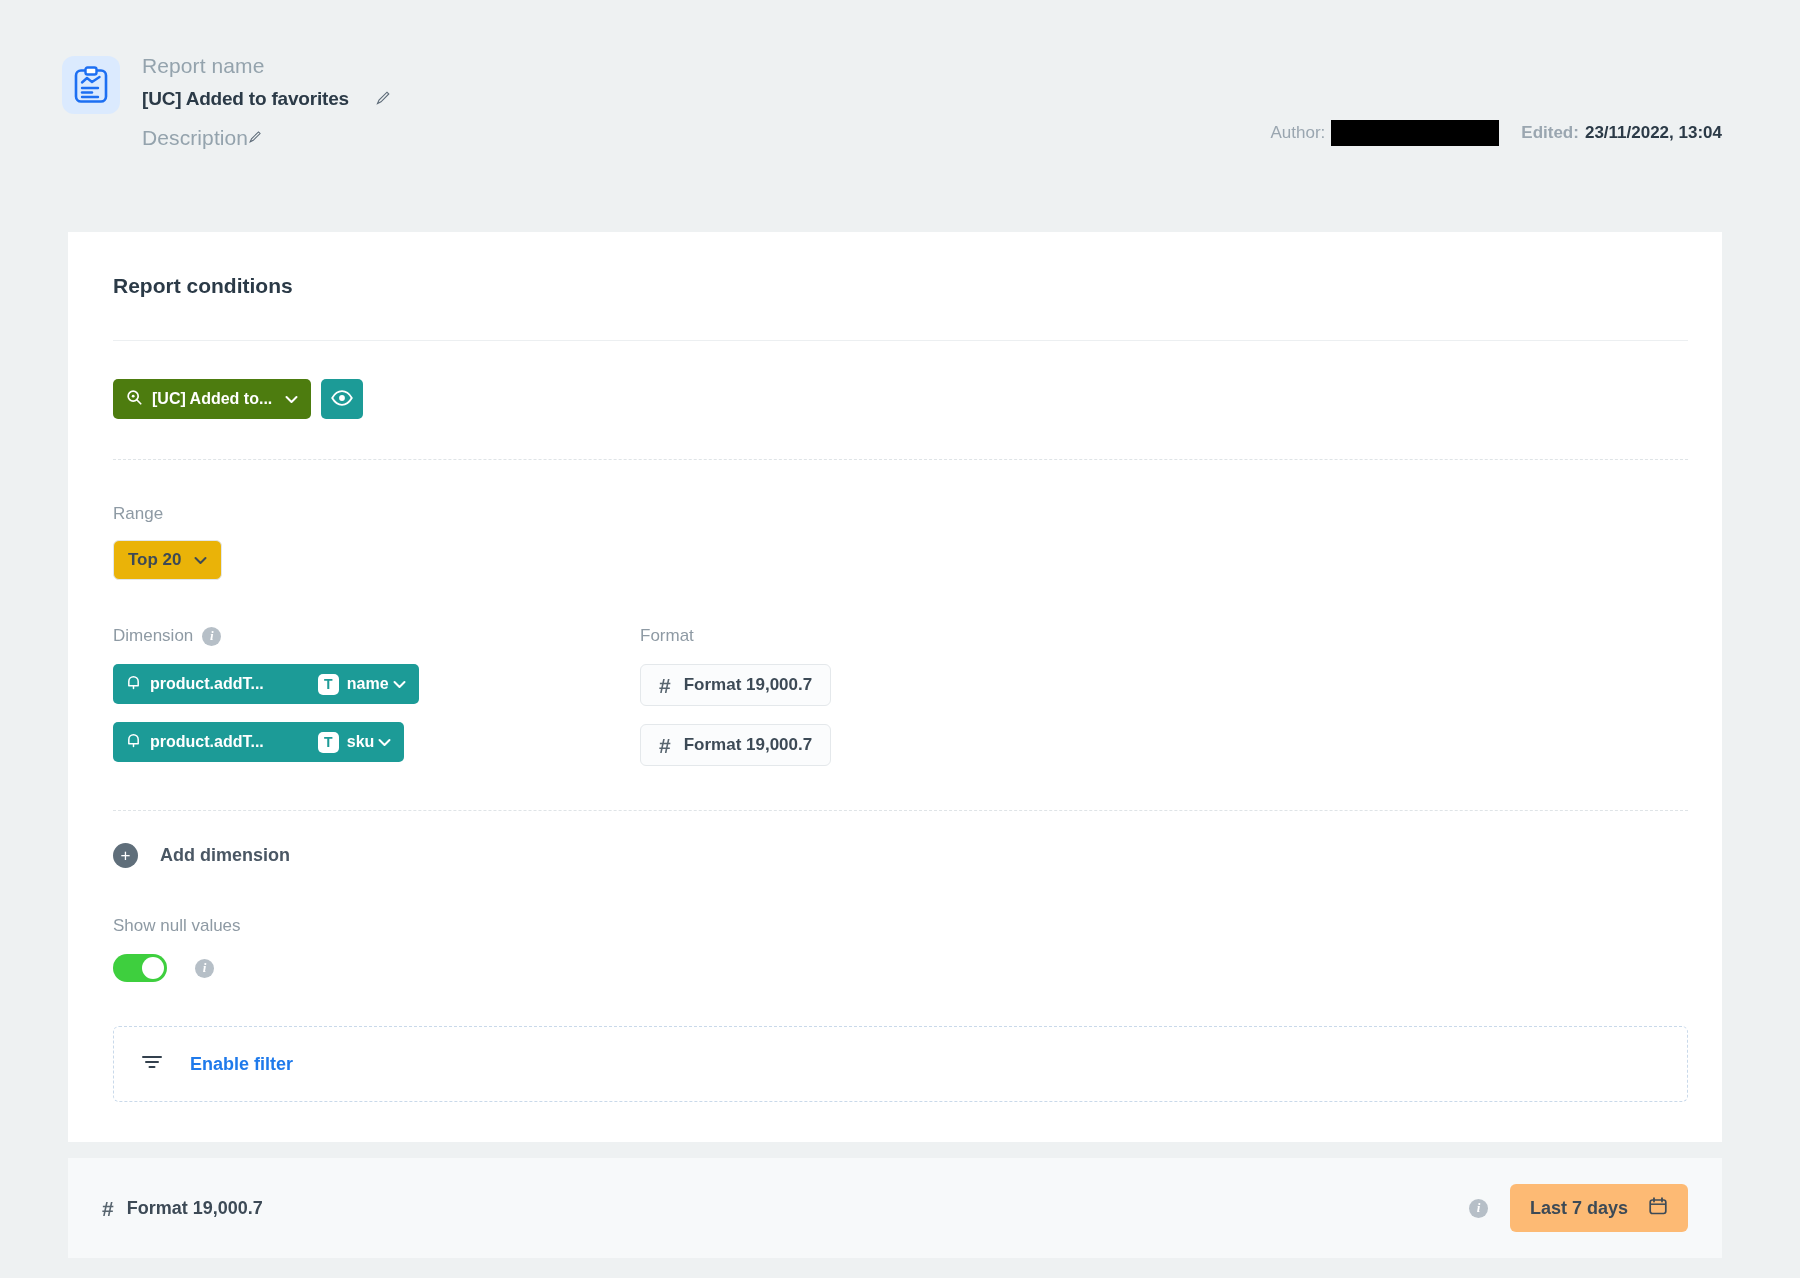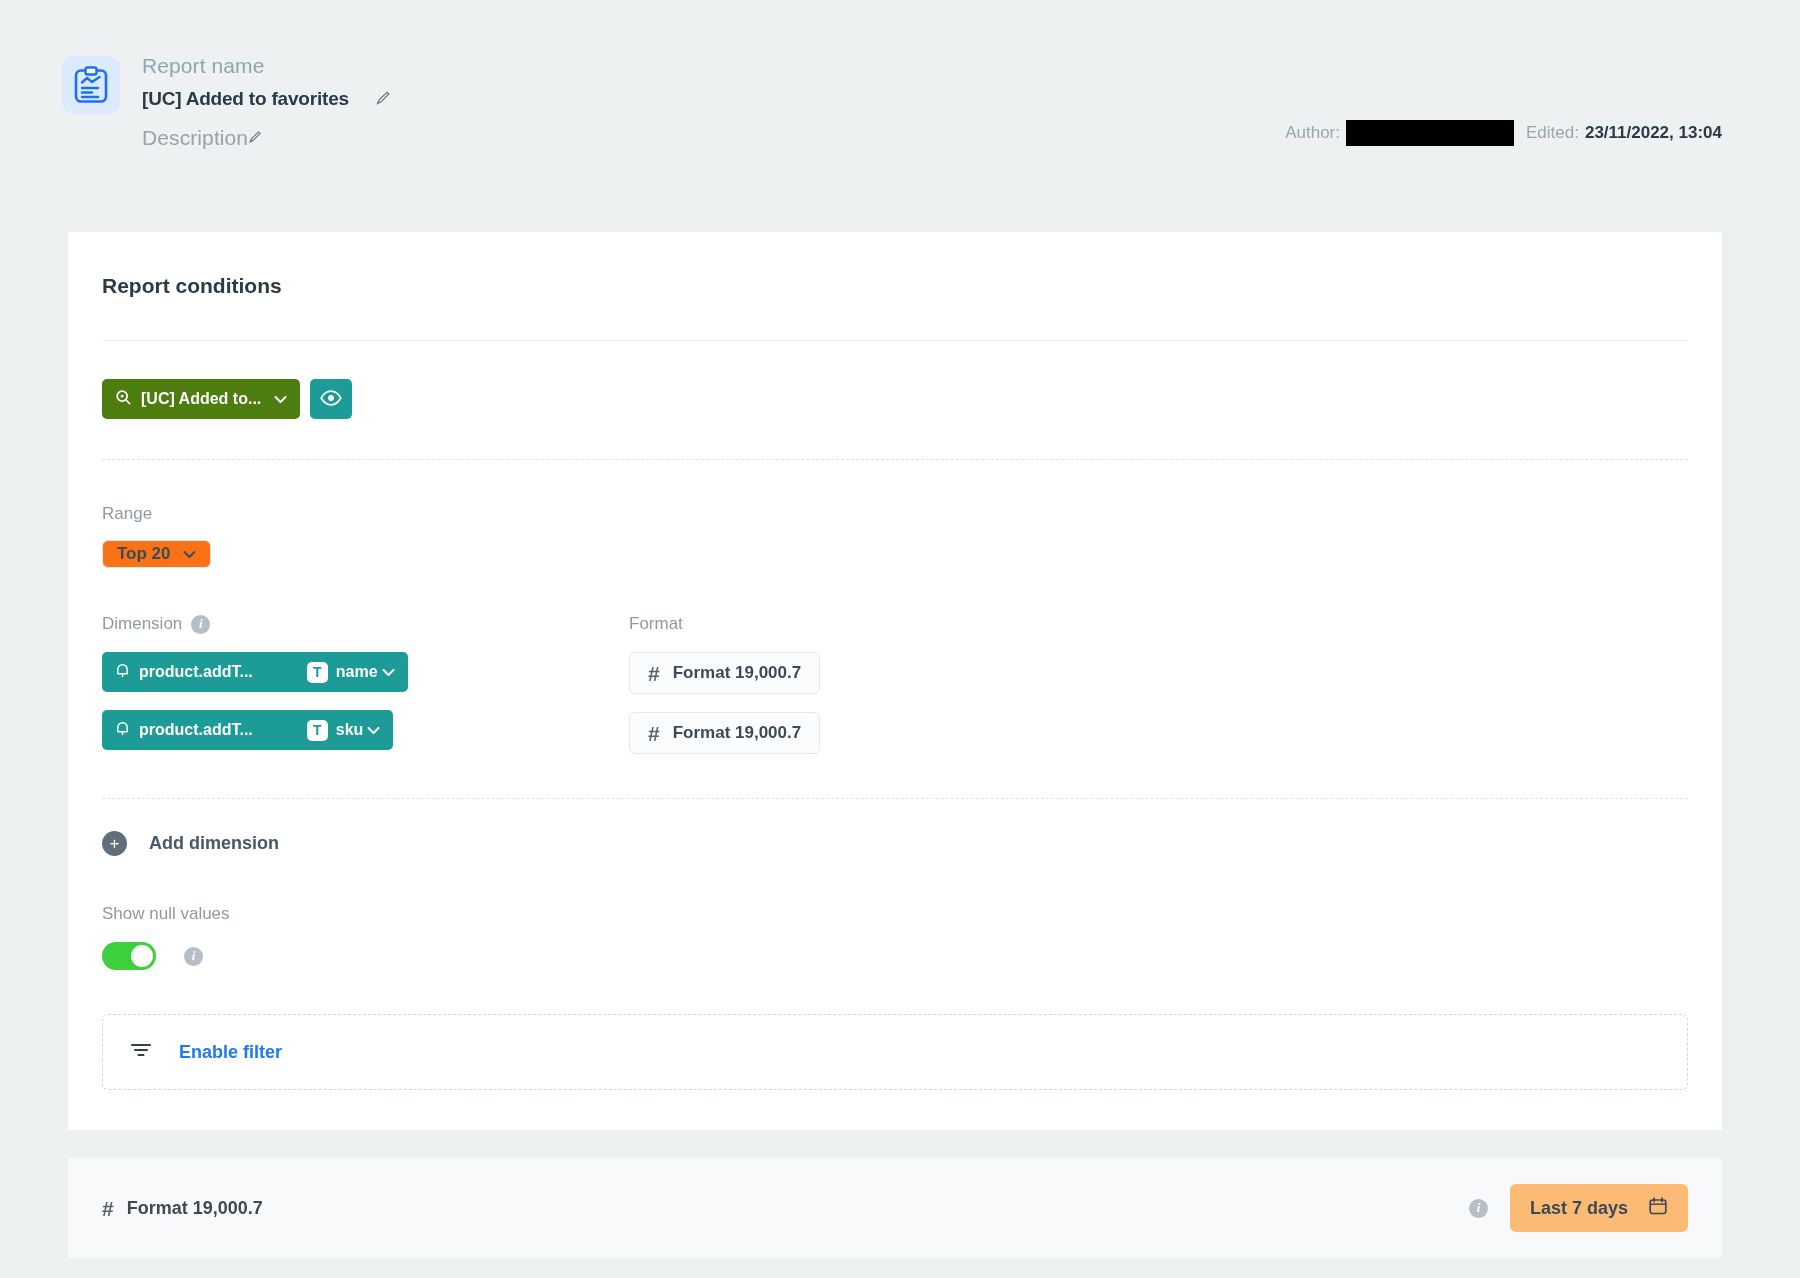--- a/index.html
+++ b/index.html
@@ -80,31 +80,31 @@
     gap: 0;
   }
   .author-label { margin-right: 6px; }
   .author-redacted {
     display: inline-block;
     width: 168px;
     height: 26px;
     background: #000000;
     vertical-align: middle;
   }
-  .edited-label { margin-left: 12px; margin-right: 6px; }
+  .edited-label { margin-left: 22px; margin-right: 6px; font-weight: bold; }
   .edited-value { color: #2b3a47; font-weight: bold; }
 
   
   .card {
     position: absolute;
     left: 68px;
     top: 232px;
     width: 1654px;
     background: #ffffff;
-    padding: 0 0 40px 0;
+    padding: 0 0 40px 11px;
   }
   .card-title {
     font-size: 21px;
     font-weight: bold;
     color: #2b3a47;
     padding: 42px 0 0 34px;
   }
   .divider-solid {
     margin: 42px 34px 0 34px;
     border-top: 1px solid #eceff1;
@@ -155,23 +155,23 @@
     font-size: 17px;
     color: #8e9aa4;
     display: flex;
     align-items: center;
     gap: 9px;
   }
 
   .range-block { padding: 44px 34px 0 34px; }
   .select-light {
     margin-top: 16px;
-    height: 28px;
+    height: 40px;
     min-width: 104px;
-    background: #f97316;
+    background: #eab308;
     border: 1px solid #e2e7ea;
     border-radius: 6px;
     display: inline-flex;
     align-items: center;
     justify-content: center;
     gap: 12px;
     padding: 0 14px;
     font-size: 17px;
     font-weight: bold;
     color: #3d4a56;

